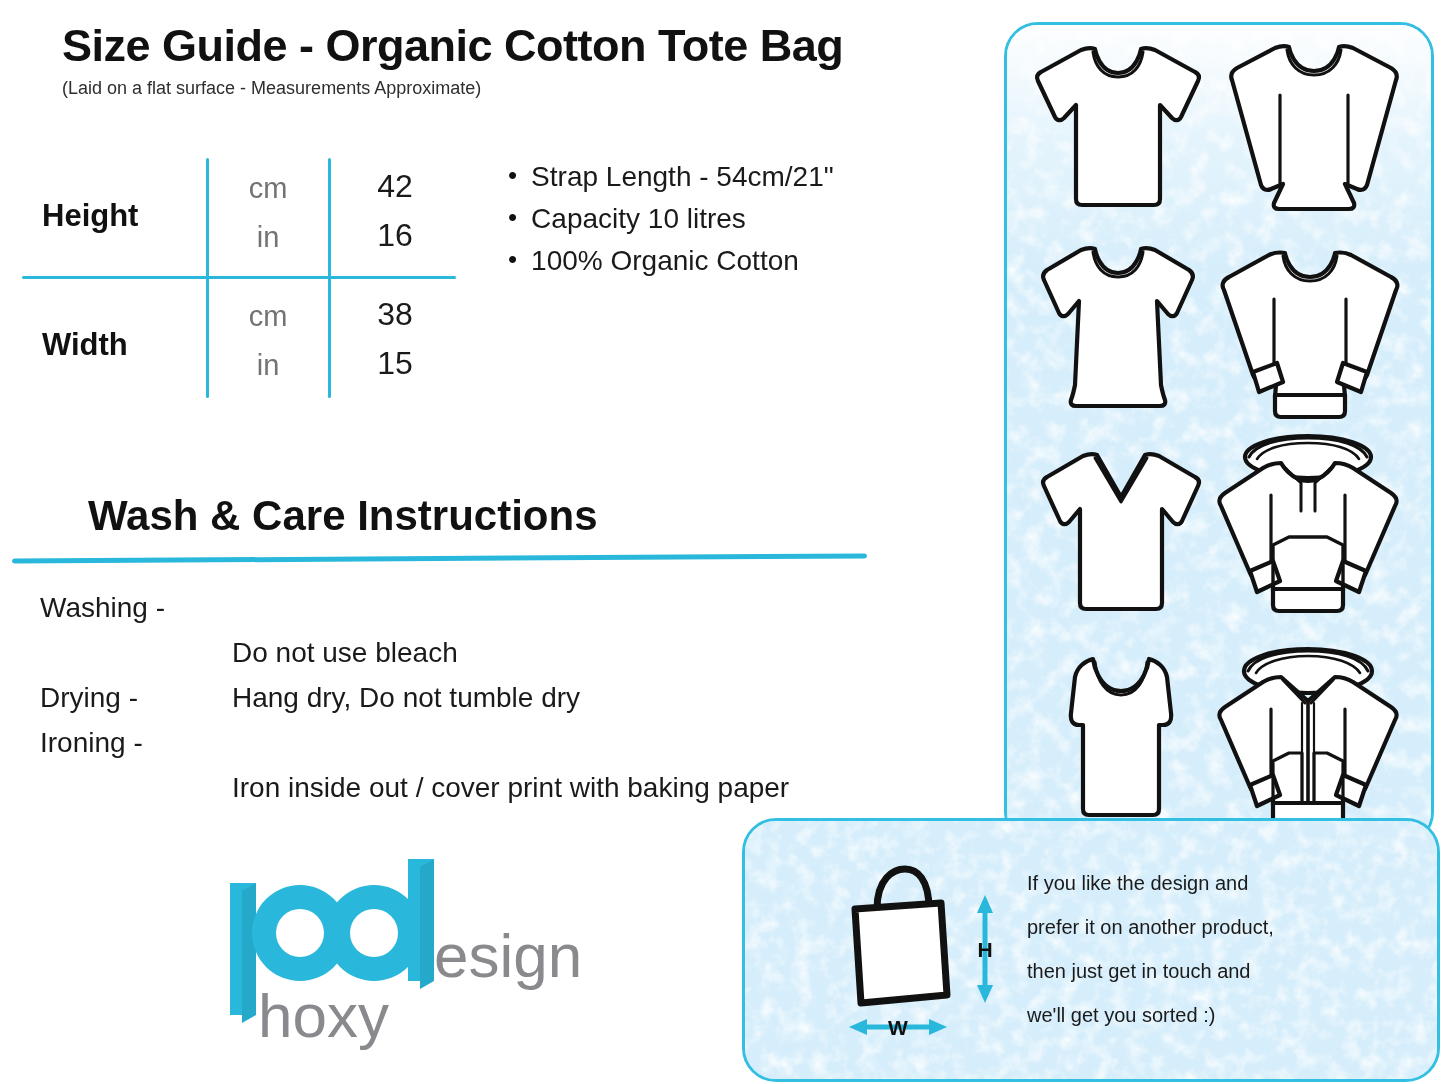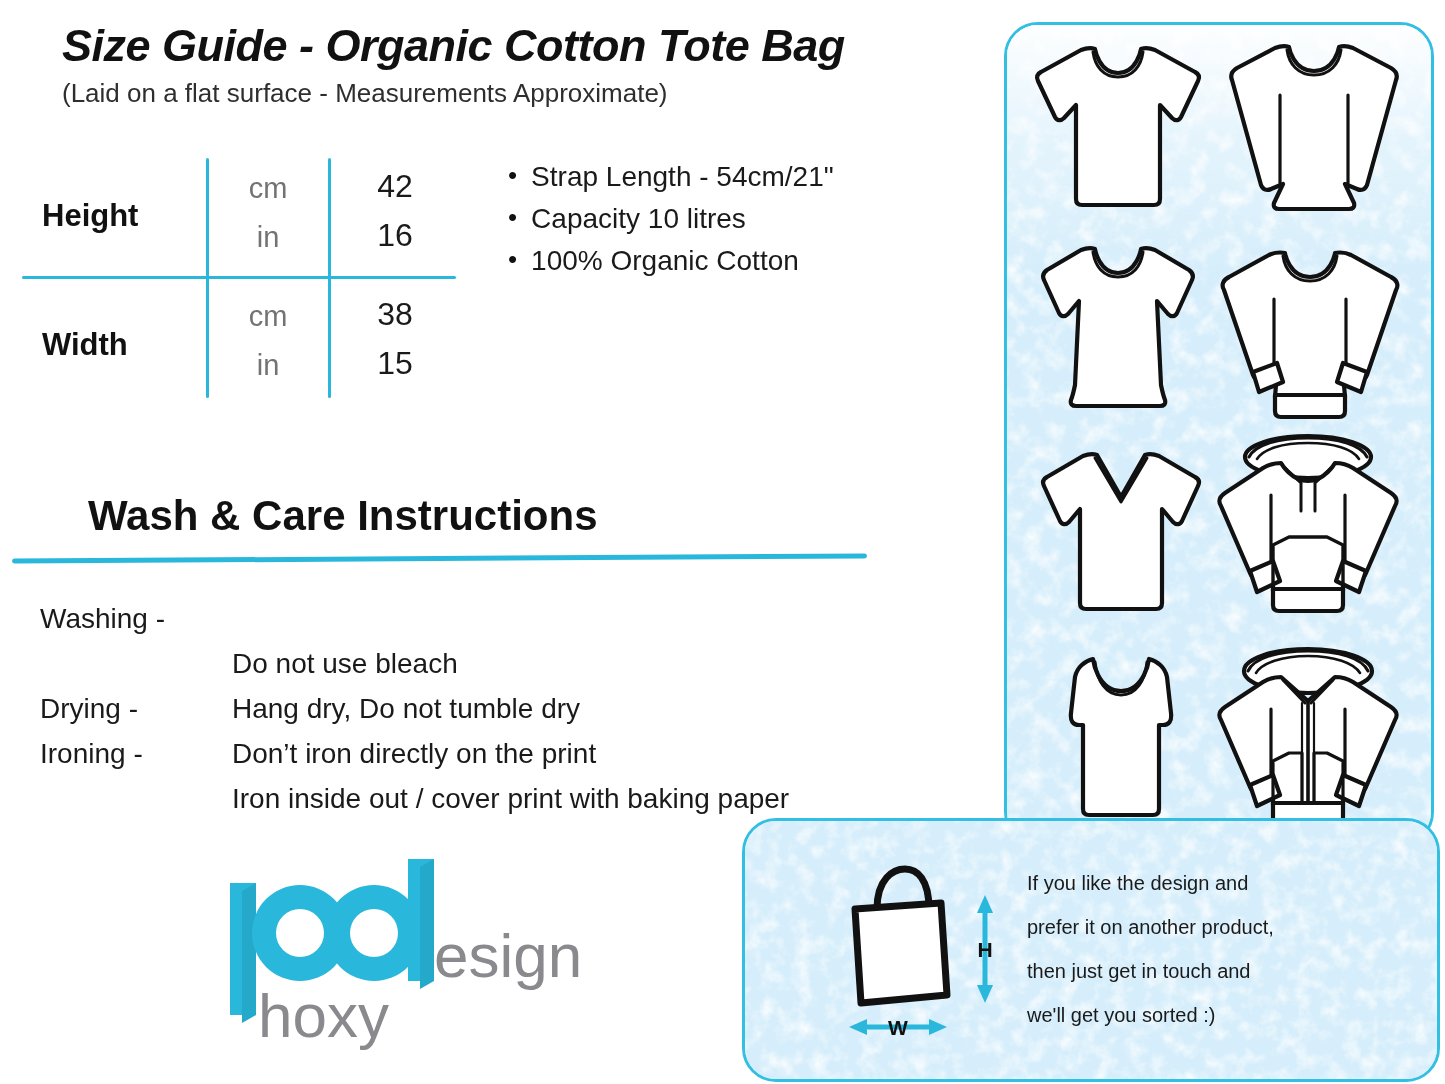--- a/index.html
+++ b/index.html
@@ -3,22 +3,22 @@
 <meta charset="utf-8">
 <style>
   html,body{margin:0;padding:0;background:#ffffff;}
   body{width:1445px;height:1084px;position:relative;overflow:hidden;
        font-family:"Liberation Sans","DejaVu Sans",sans-serif;color:#1a1a1a;}
 
   .abs{position:absolute;}
 
   
   #main-title{left:62px;top:20px;font-size:45px;font-weight:bold;letter-spacing:-0.5px;
-              color:#111;white-space:nowrap;font-style:italic;}
-  #sub-title{left:62px;top:78px;font-size:26px;color:#2e2e2e;white-space:nowrap;font-weight:300;}
+              color:#111;white-space:nowrap;}
+  #sub-title{left:62px;top:78px;font-size:18px;color:#2e2e2e;white-space:nowrap;font-weight:300;}
 
   
   #size-table{left:0px;top:150px;width:480px;height:255px;padding-left:31px;}
   .tbl-vline{position:absolute;width:3px;background:#29b8db;top:8px;height:240px;
              border-radius:2px;}
   .tbl-hline{position:absolute;left:22px;width:434px;height:3px;background:#29b8db;
              top:126px;border-radius:2px;}
   .row-label{position:absolute;font-size:31px;font-weight:bold;color:#111;}
   .unit-cell{position:absolute;font-size:29px;color:#737373;font-weight:300;text-align:center;width:76px;}
   .val-cell{position:absolute;font-size:32px;color:#1a1a1a;font-weight:300;text-align:center;width:90px;}
@@ -26,21 +26,21 @@
   
   #bullets{left:508px;top:160px;width:470px;}
   .bullet-row{display:flex;align-items:flex-start;margin-bottom:9px;}
   .bullet-dot{font-size:26px;line-height:30px;margin-right:14px;color:#111;}
   .bullet-text{font-size:28px;line-height:33px;color:#1a1a1a;font-weight:300;white-space:nowrap;}
 
   
   #wash-title{left:88px;top:492px;font-size:42px;font-weight:bold;color:#111;white-space:nowrap;}
   #wash-underline{left:12px;top:556px;width:855px;height:5px;background:#29b8db;border-radius:3px;
                   transform:rotate(-0.35deg);}
-  #wash-list{left:40px;top:586px;width:960px;margin-top:11px;}
+  #wash-list{left:40px;top:586px;width:960px;}
   .wash-row{display:flex;margin-bottom:1px;}
   .wash-key{width:192px;font-size:28px;line-height:44px;color:#1a1a1a;font-weight:300;white-space:nowrap;}
   .wash-val{font-size:28px;line-height:44px;color:#1a1a1a;font-weight:300;white-space:nowrap;}
 
   
   #logo{left:222px;top:855px;width:400px;height:195px;}
   #logo svg{display:block;}
 
   
   .panel{position:absolute;border:3px solid #33bfe2;border-radius:34px;
@@ -108,21 +108,20 @@
   <div class="wash-row">
     <span class="wash-key"></span>
     <span class="wash-val">Do not use bleach</span>
   </div>
   <div class="wash-row">
     <span class="wash-key">Drying -</span>
     <span class="wash-val">Hang dry, Do not tumble dry</span>
   </div>
   <div class="wash-row">
     <span class="wash-key">Ironing -</span>
-    <span class="wash-val">Don’t iron directly on the print</span>
   </div>
   <div class="wash-row">
     <span class="wash-key"></span>
     <span class="wash-val">Iron inside out / cover print with baking paper</span>
   </div>
 </div>
 
 <div class="abs" id="logo">
   <svg width="400" height="195" viewBox="0 0 400 195">
     <g>

